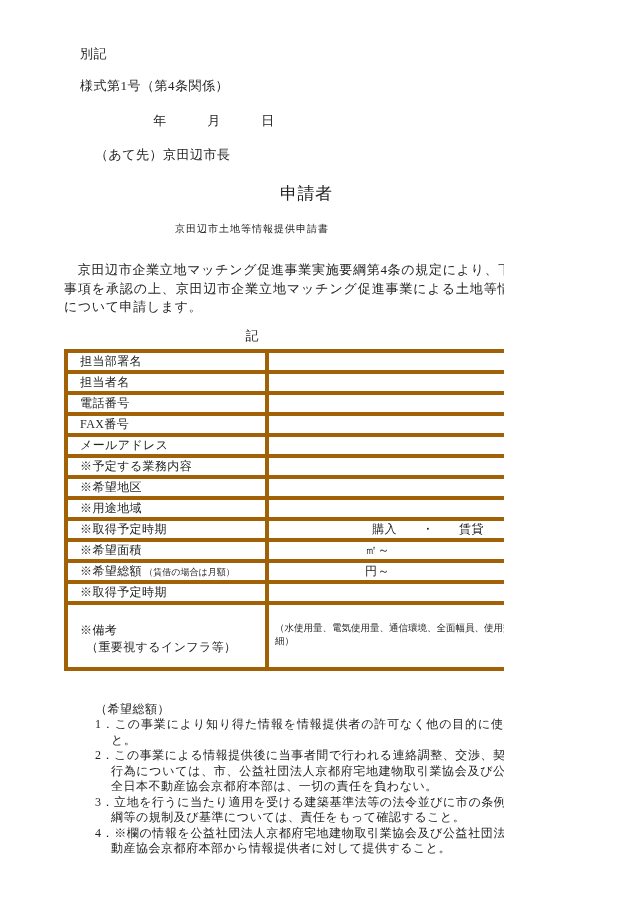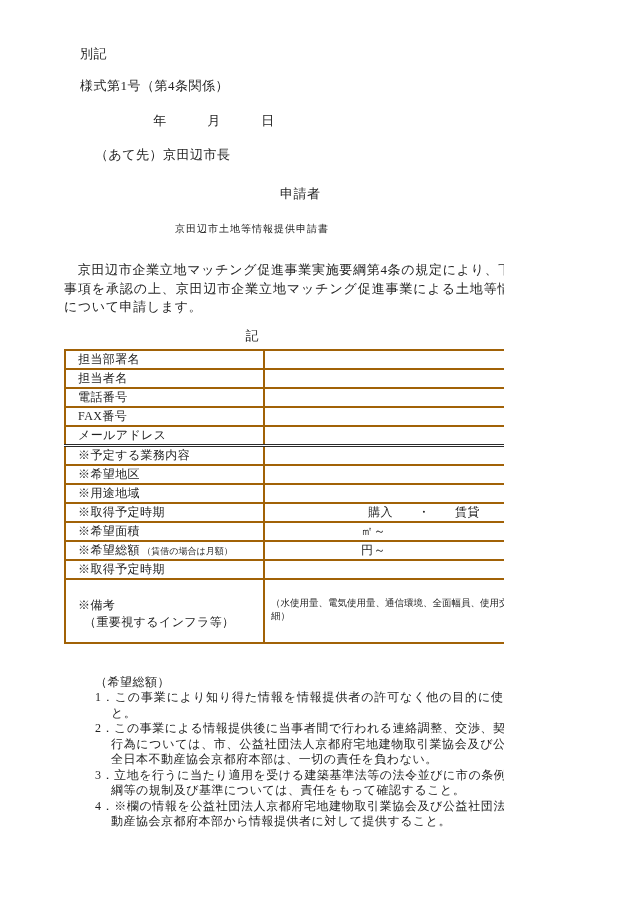--- a/index.html
+++ b/index.html
@@ -15,21 +15,21 @@
   }
   .line{font-size:13px;line-height:15px;letter-spacing:0.5px;}
   .bekki{margin-left:80px;}
   .form-no{margin-left:80px;margin-top:17px;}
   .date-line{margin-top:20px;text-align:center;padding-right:76px;}
   .addressee{margin-left:95px;margin-top:19px;}
 
   .applicant{
     margin-left:280px;margin-top:23px;
     display:flex;align-items:flex-start;
-    font-size:13px;line-height:18px;letter-spacing:0.5px;
+    font-size:17px;line-height:18px;letter-spacing:0.5px;
   }
   .applicant .app-label{margin-right:26px;}
   .app-fields div{line-height:18px;}
 
   .doc-title{
     margin-top:19px;text-align:center;
     font-size:10px;letter-spacing:1px;
   }
 
   .body-text{
@@ -38,21 +38,21 @@
     text-align:justify;text-justify:inter-ideograph;
   }
   .ki{margin-top:6px;text-align:center;font-size:13px;}
 
   table.form-table{
     margin:4px 0 0 64px;width:503px;
     border-collapse:collapse;table-layout:fixed;
     font-size:12px;
   }
   .form-table td{
-    border:2px solid #a16207;
+    border:4px solid #a16207;
     height:17px;padding:0;
     vertical-align:middle;
     letter-spacing:0.4px;
   }
   .form-table .label-cell{width:185px;padding-left:12px;}
   .form-table .value-cell{width:318px;}
   .form-table tr.section-start td{border-top:3px double #2b2b2b;}
   .form-table tr.row-remarks td{height:45px;vertical-align:top;padding-top:17px;}
   .label-sub{font-size:9px;letter-spacing:0;}
   .label-line2{padding-left:6px;}

